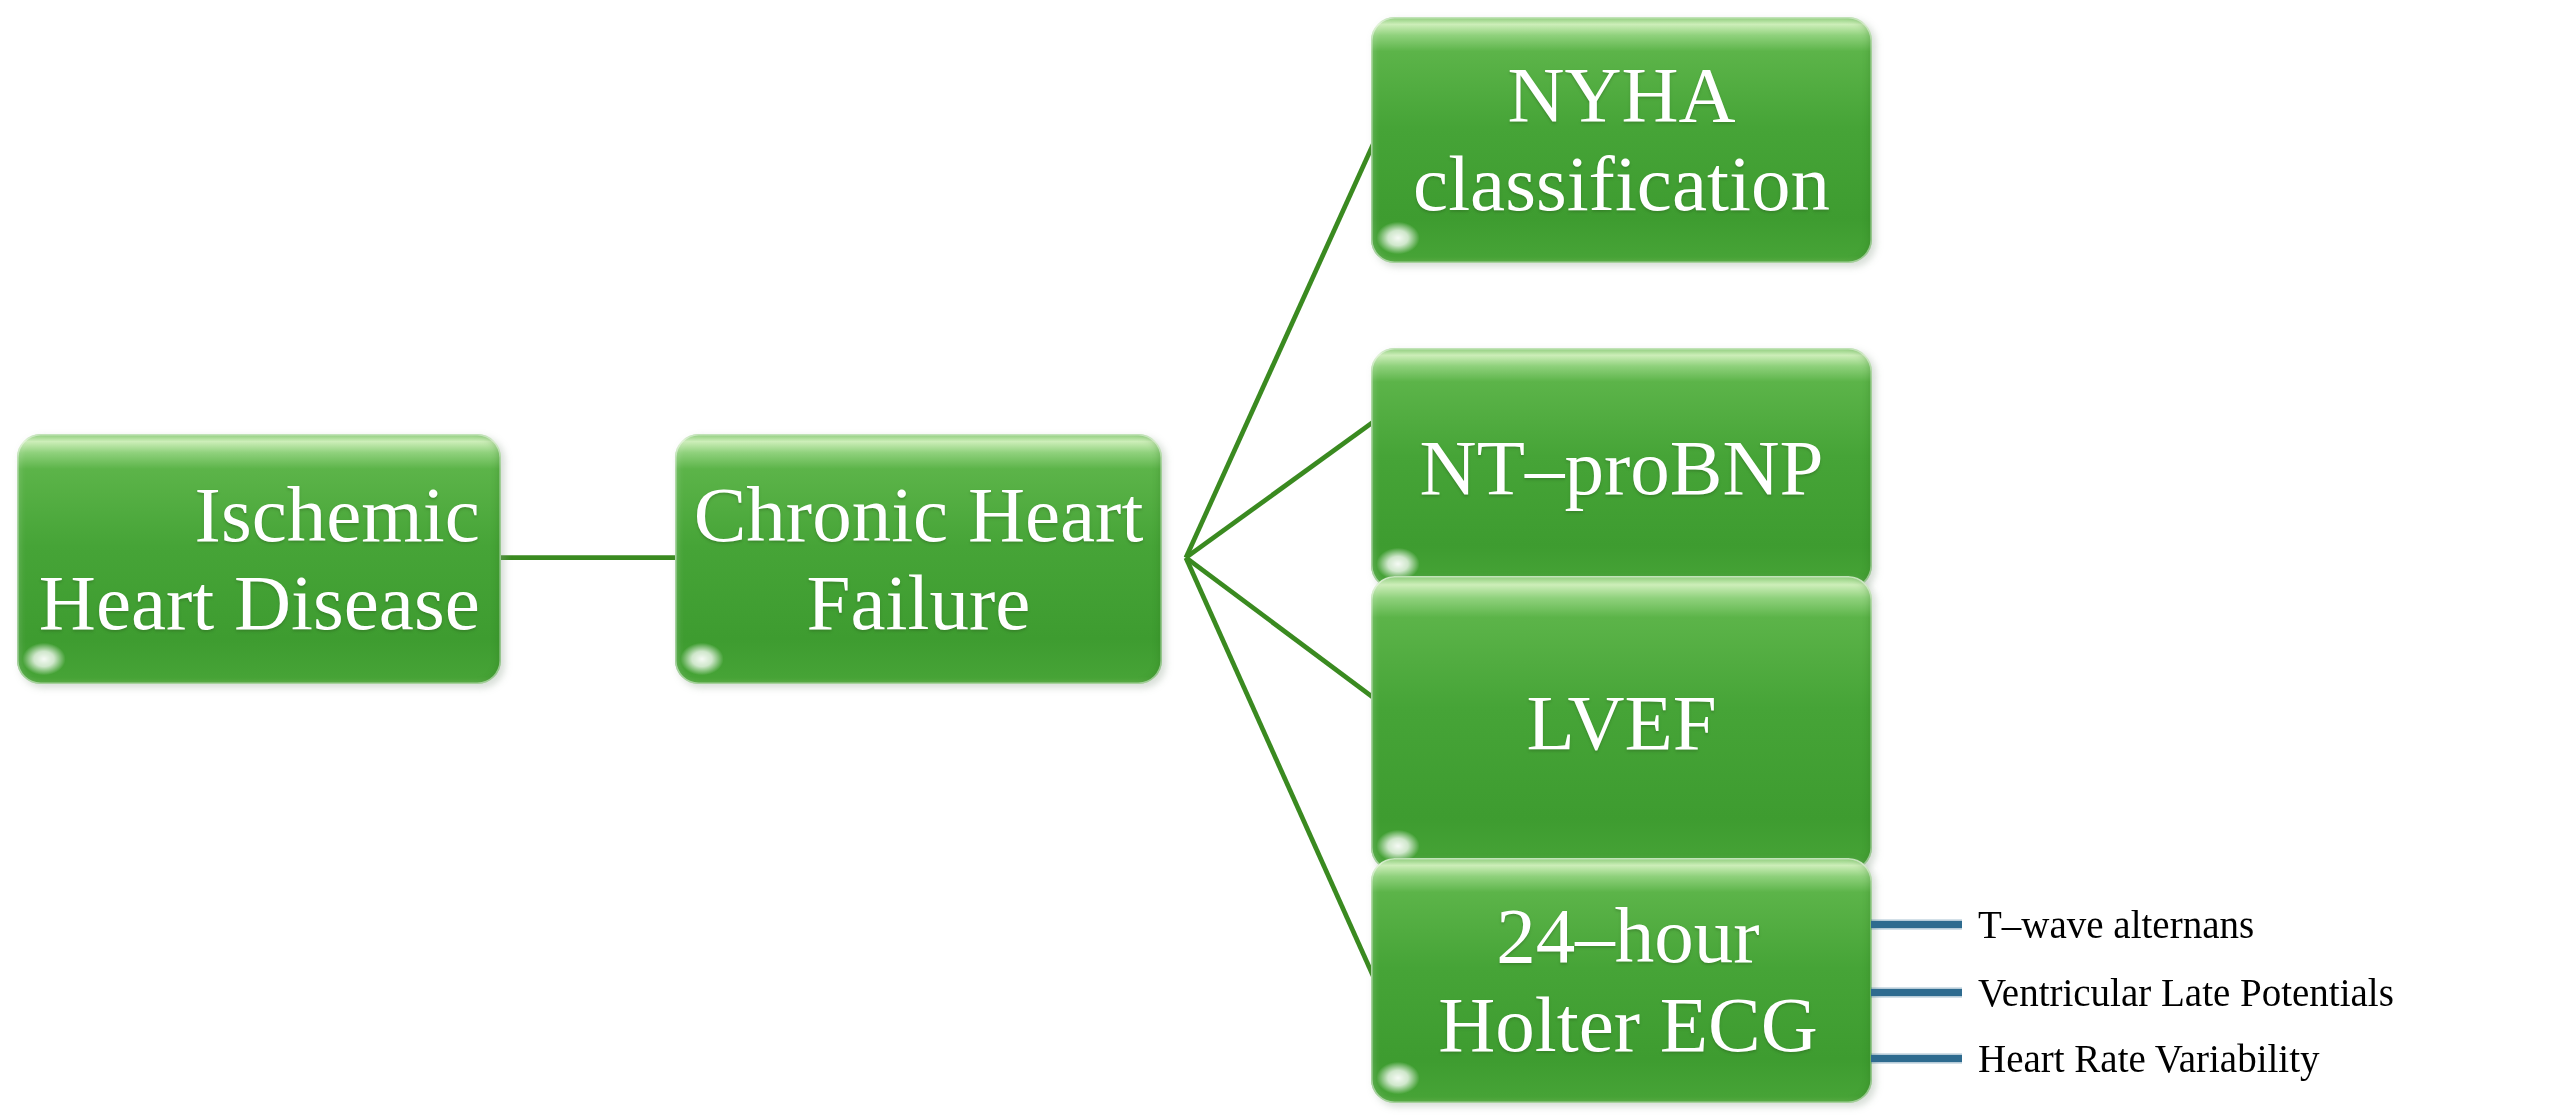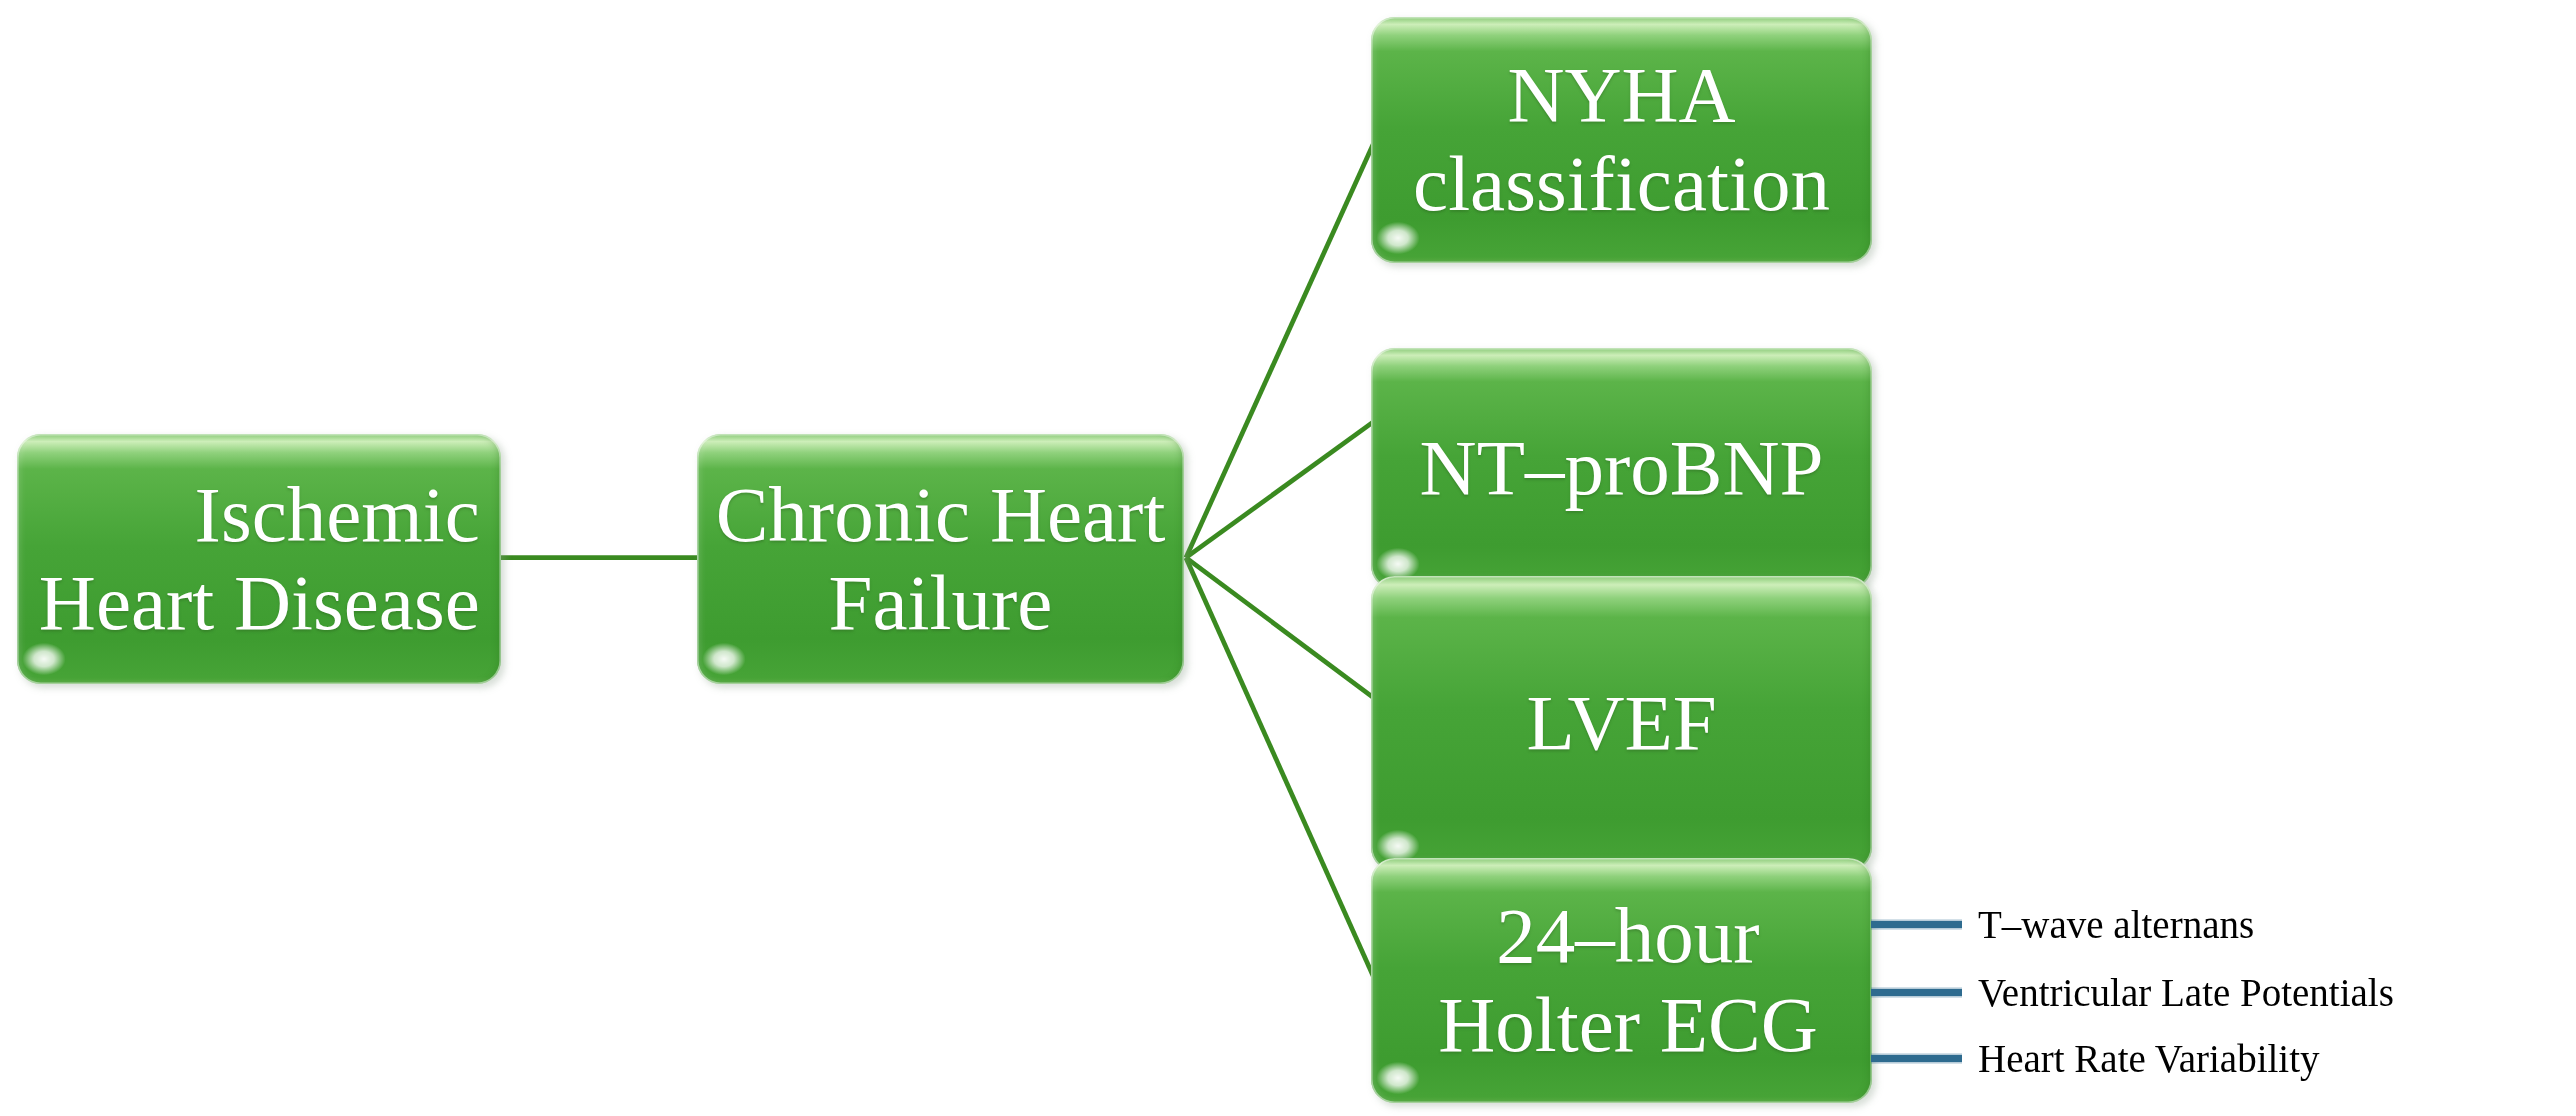--- a/index.html
+++ b/index.html
@@ -97,21 +97,21 @@
     <line class="connector" x1="1510" y1="710" x2="1750" y2="536"></line>
     <line class="connector" x1="1510" y1="710" x2="1750" y2="889"></line>
     <line class="connector" x1="1510" y1="710" x2="1750" y2="1246"></line>
   </svg>
 
   <div class="node" style="left:17.3px; top:434px; width:484px; height:250px;text-align:right;">
     <div class="node-label">Ischemic
 Heart Disease</div>
   </div>
 
-  <div class="node" style="left:697px; top:434px; width:487px; height:250px;">
+  <div class="node" style="left:675px; top:434px; width:487px; height:250px;">
     <div class="node-label">Chronic Heart
 Failure</div>
   </div>
 
   <div class="node" style="left:1371px; top:16.5px; width:501px; height:246px;">
     <div class="node-label">NYHA
 classification</div>
   </div>
 
   <div class="node" style="left:1371px; top:300px; width:501px; height:241px;margin-top:48px;">

